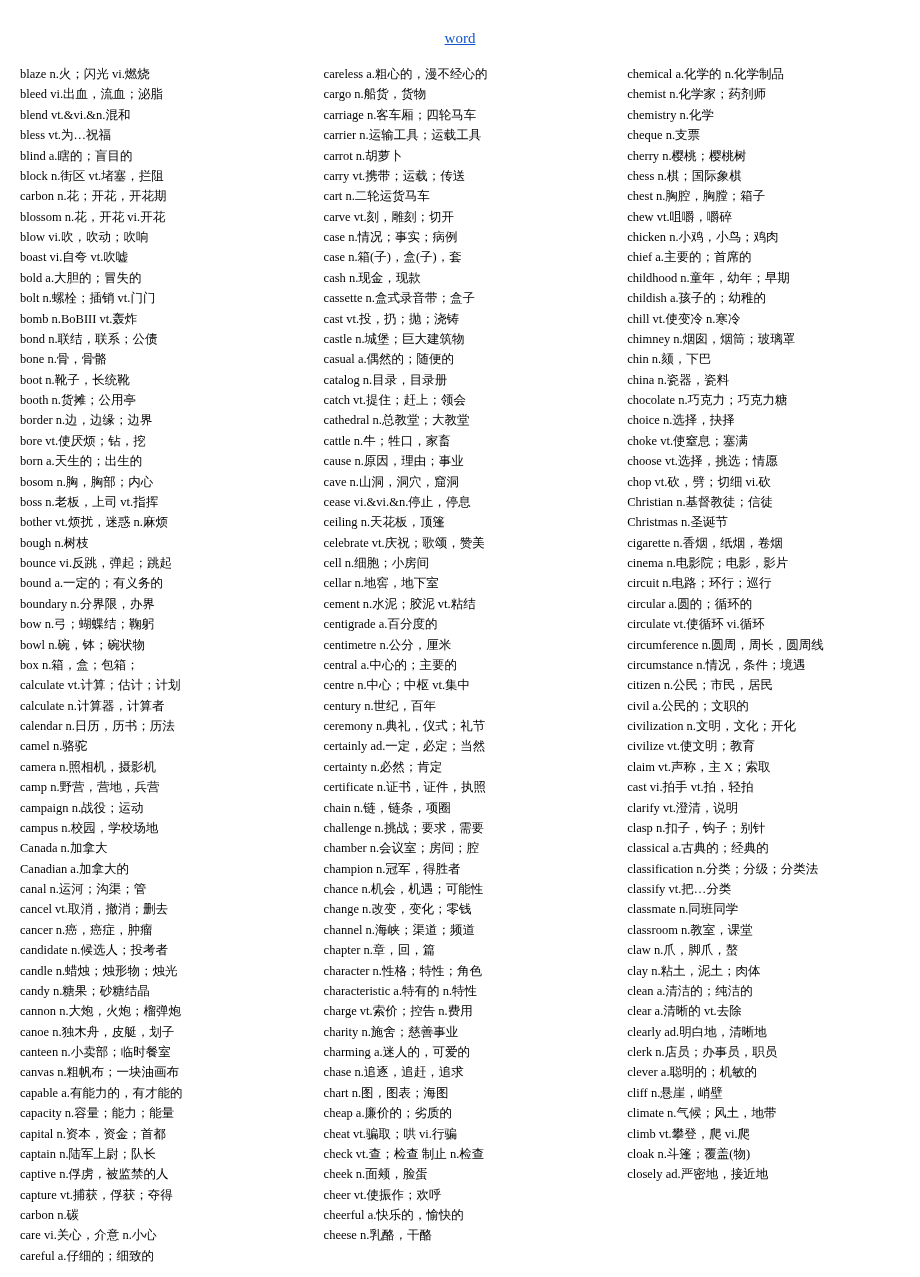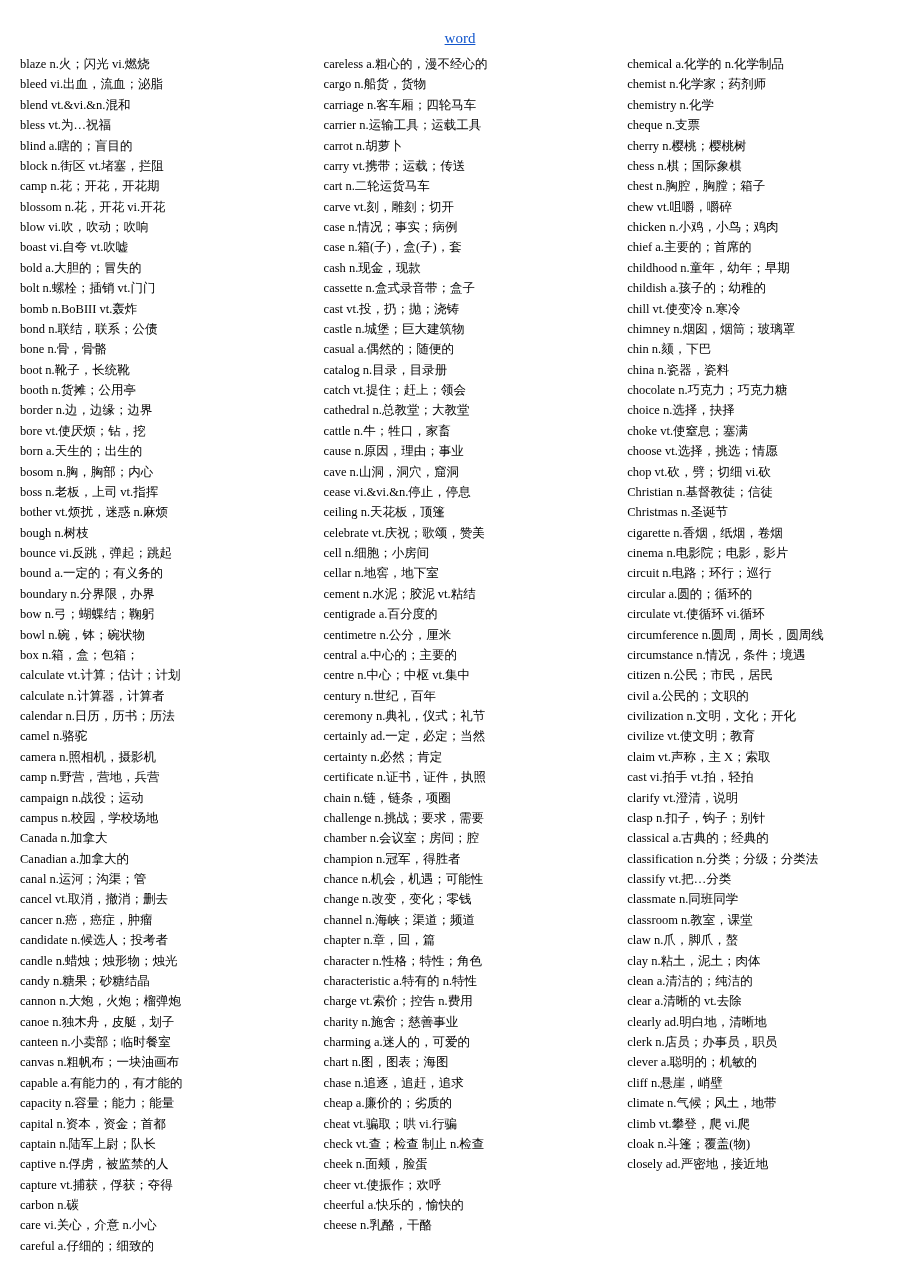--- a/index.html
+++ b/index.html
@@ -7,21 +7,21 @@
       background: #fff;
       font-family: SimSun, "宋体", serif;
       font-size: 13px;
       color: #000;
       width: 920px;
       min-height: 1277px;
       padding: 30px 20px 40px 20px;
     }
     .page-title {
       text-align: center;
-      margin-bottom: 8px;
+      margin-bottom: 18px;
     }
     .page-title a {
       color: #1155cc;
       text-decoration: underline;
       font-size: 15px;
     }
     .columns-container {
       display: flex;
       gap: 0;
       justify-content: space-between;
@@ -43,21 +43,21 @@
 </div>
 
 <div class="columns-container">
   <div class="col" id="col1-container">
       <p>blaze n.火；闪光 vi.燃烧</p>
       <p>bleed vi.出血，流血；泌脂</p>
       <p>blend vt.&amp;vi.&amp;n.混和</p>
       <p>bless vt.为…祝福</p>
       <p>blind a.瞎的；盲目的</p>
       <p>block n.街区 vt.堵塞，拦阻</p>
-      <p>camp n.花；开花，开花期</p>
+      <p>carbon n.花；开花，开花期</p>
       <p>blossom n.花，开花 vi.开花</p>
       <p>blow vi.吹，吹动；吹响</p>
       <p>boast vi.自夸 vt.吹嘘</p>
       <p>bold a.大胆的；冒失的</p>
       <p>bolt n.螺栓；插销 vt.门门</p>
       <p>bomb n.BoBIII vt.轰炸</p>
       <p>bond n.联结，联系；公债</p>
       <p>bone n.骨，骨骼</p>
       <p>boot n.靴子，长统靴</p>
       <p>booth n.货摊；公用亭</p>
@@ -147,22 +147,22 @@
       <p>champion n.冠军，得胜者</p>
       <p>chance n.机会，机遇；可能性</p>
       <p>change n.改变，变化；零钱</p>
       <p>channel n.海峡；渠道；频道</p>
       <p>chapter n.章，回，篇</p>
       <p>character n.性格；特性；角色</p>
       <p>characteristic a.特有的 n.特性</p>
       <p>charge vt.索价；控告 n.费用</p>
       <p>charity n.施舍；慈善事业</p>
       <p>charming a.迷人的，可爱的</p>
+      <p>chase n.追逐，追赶，追求</p>
       <p>chart n.图，图表；海图</p>
-      <p>chase n.追逐，追赶，追求</p>
       <p>cheap a.廉价的；劣质的</p>
       <p>cheat vt.骗取；哄 vi.行骗</p>
       <p>check vt.查；检查 制止 n.检查</p>
       <p>cheek n.面颊，脸蛋</p>
       <p>cheer vt.使振作；欢呼</p>
       <p>cheerful a.快乐的，愉快的</p>
       <p>cheese n.乳酪，干酪</p>
     </div>
   <div class="col" id="col3-container">
       <p>chemical a.化学的 n.化学制品</p>

